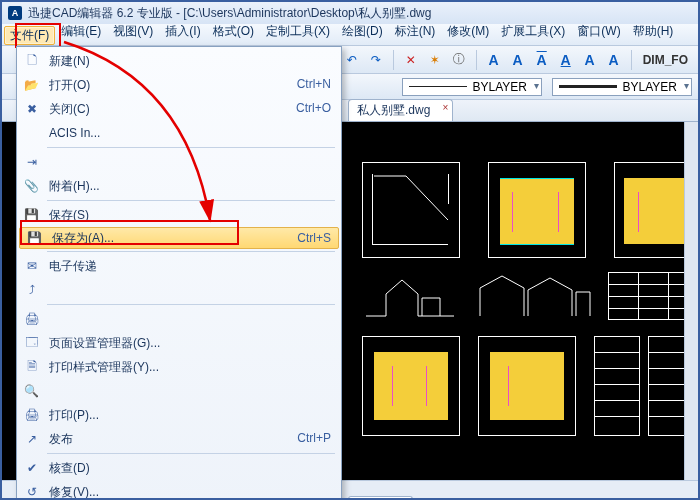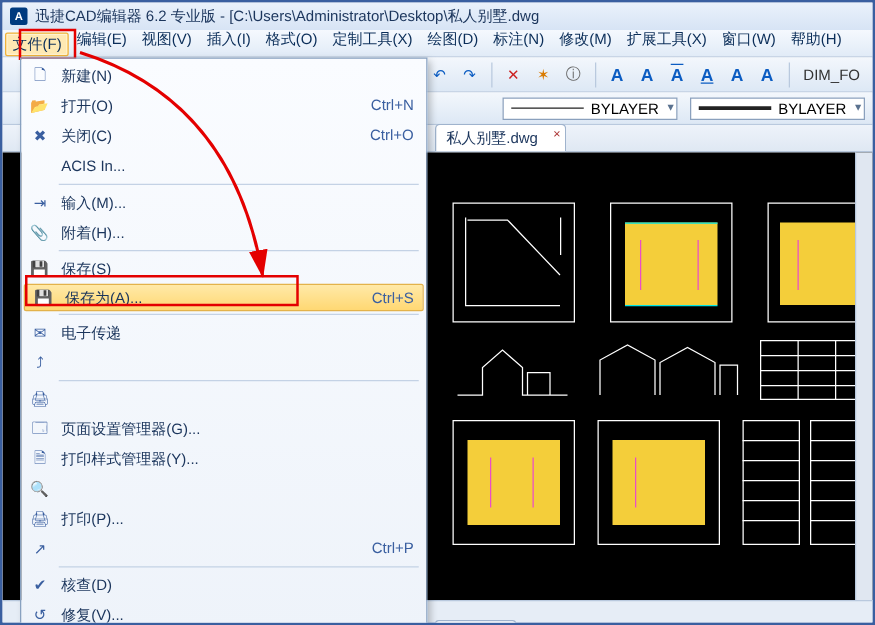--- a/index.html
+++ b/index.html
@@ -13,21 +13,21 @@
   .menu-item { padding:5px 6px; display:flex; align-items:center; color:#0b2e59; cursor:default; }
   .menu-item.highlight { background:#ffe9b3; border:1px solid #f0b23a; border-radius:2px; padding:0 5px; box-shadow:inset 0 0 0 1px #fff3d1; }
   .red-box-menu { position:absolute; left:13px; top:21px; width:46px; height:25px; border:2px solid #e40000; pointer-events:none; }
 
   .toolbar-row { height: 28px; background: linear-gradient(#f3f7fc,#dde8f5); border-bottom:1px solid #b9c9de; display:flex; align-items:center; gap:4px; padding:0 6px; }
   .tb-spacer { flex:1; }
   .tb-btn { width:20px;height:20px;display:inline-flex;align-items:center;justify-content:center;color:#2b4c7d;}
   .tb-btn.red{color:#c22;} .tb-btn.orange{color:#d97b00;} .tb-btn.blue{color:#0b5cc2;} .tb-btn.gray{color:#666;}
   .tb-sep{width:1px;height:20px;background:#b9c9de;margin:0 3px;}
   .A-btn{font-size:14px;font-weight:bold;color:#0b5cc2;width:20px;text-align:center;}
-  .dim-text{color:#333;padding:0 4px;}
+  .dim-text{color:#333;padding:0 4px;font-weight:bold;}
 
   .linetype-row{ height:26px; background:linear-gradient(#f3f7fc,#dde8f5); border-bottom:1px solid #b9c9de; display:flex; align-items:center; gap:10px; padding:0 6px;}
   .lt-swatch{width:140px;height:18px;border:1px solid #8aa0bd;background:#fff;display:flex;align-items:center;justify-content:flex-end;padding:0 14px 0 6px;position:relative;}
   .lt-swatch::after{content:"▾";position:absolute;right:2px;top:1px;color:#5a728f;font-size:10px;}
   .lt-line{flex:1;height:1px;background:#222;margin-right:6px;}
   .lt-swatch.thick .lt-line{height:3px;}
 
   .doc-tab-row{height:22px;background:linear-gradient(#eef3fa,#dfe8f3);display:flex;align-items:flex-end;padding-left:6px;border-bottom:1px solid #9fb3cd;}
   .doc-tab{background:#fff;border:1px solid #9fb3cd;border-bottom:none;border-radius:4px 4px 0 0;padding:2px 22px 2px 8px;position:relative;color:#1b355c;text-align:right;}
   .doc-tab .x{position:absolute;right:4px;top:2px;color:#a33;font-size:10px;}
@@ -200,21 +200,20 @@
       <span class="sh"></span>
     </div>
     <div class="fm-row">
       <span class="ic"></span>
       <span class="lbl">ACIS In...</span>
       <span class="sh"></span>
     </div>
     <div class="fm-sep"></div>
     <div class="fm-row">
       <span class="ic">⇥</span>
-      <span class="lbl">输入(M)...</span>
       <span class="sh"></span>
     </div>
     <div class="fm-row">
       <span class="ic">📎</span>
       <span class="lbl">附着(H)...</span>
       <span class="sh"></span>
     </div>
     <div class="fm-sep"></div>
     <div class="fm-row">
       <span class="ic">💾</span>
@@ -255,20 +254,21 @@
       <span class="ic">🔍</span>
       <span class="sh"></span>
     </div>
     <div class="fm-row">
       <span class="ic">🖨</span>
       <span class="lbl">打印(P)...</span>
       <span class="sh">Ctrl+P</span>
     </div>
     <div class="fm-row">
       <span class="ic">↗</span>
+      <span class="lbl">发布</span>
       <span class="sh"></span>
     </div>
     <div class="fm-sep"></div>
     <div class="fm-row">
       <span class="ic">✔</span>
       <span class="lbl">核查(D)</span>
       <span class="sh"></span>
     </div>
     <div class="fm-row">
       <span class="ic">↺</span>

